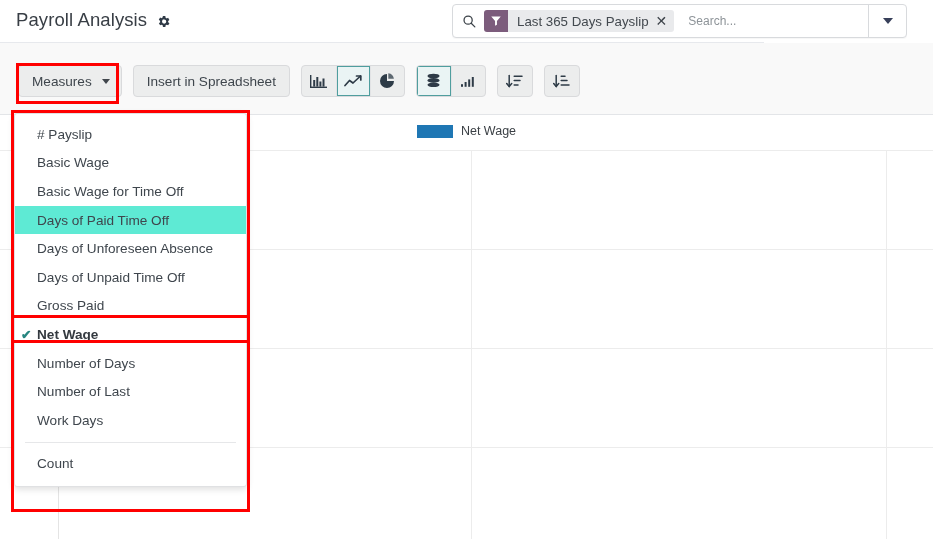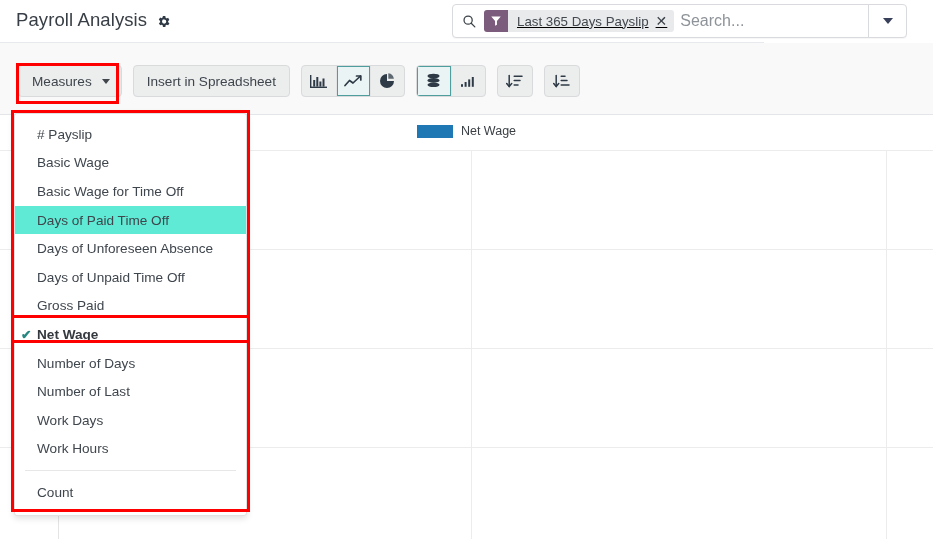--- a/index.html
+++ b/index.html
@@ -67,23 +67,22 @@
     align-items: center;
     min-width: 0;
     padding-right: 4px;
   }
   .facet {
     display: flex;
     align-items: stretch;
     height: 22px;
     border-radius: 3px;
     overflow: hidden;
-    margin-right: 6px;
+    margin-right: 14px;
     flex: 0 0 auto;
-    text-decoration: underline;
   }
   .facet-icon {
     background: #7c5c7c;
     width: 24px;
     display: flex; align-items: center; justify-content: center;
     color: #ffffff;
   }
   .facet-icon svg { width: 12px; height: 12px; display: block; }
   .facet-body {
     background: #e9eaec;
@@ -101,21 +100,21 @@
     line-height: 1;
     cursor: pointer;
     font-weight: 400;
     margin-top: -1px;
   }
   .search-input {
     border: 0;
     outline: none;
     background: transparent;
     font-family: "Liberation Sans", sans-serif;
-    font-size: 16px;
+    font-size: 12px;
     color: #8b5cf6;
     flex: 1 1 auto;
     min-width: 10px;
     padding: 0;
     height: 22px;
   }
   .search-input::placeholder { color: #8d9398; opacity: 1; }
   .search-toggle {
     width: 38px;
     flex: 0 0 auto;
@@ -496,24 +495,20 @@
         <span>Number of Days</span>
       </div>
       <div class="menu-item">
         <span class="check-slot"></span>
         <span>Number of Last</span>
       </div>
       <div class="menu-item">
         <span class="check-slot"></span>
         <span>Work Days</span>
       </div>
-      <div class="menu-item">
-        <span class="check-slot"></span>
-        <span>Work Hours</span>
-      </div>
     </div>
   <div class="menu-sep"></div>
   <div id="menu-footer-host">
       <div class="menu-item">
         <span class="check-slot"></span>
         <span>Count</span>
       </div>
     </div>
 </div>
 

